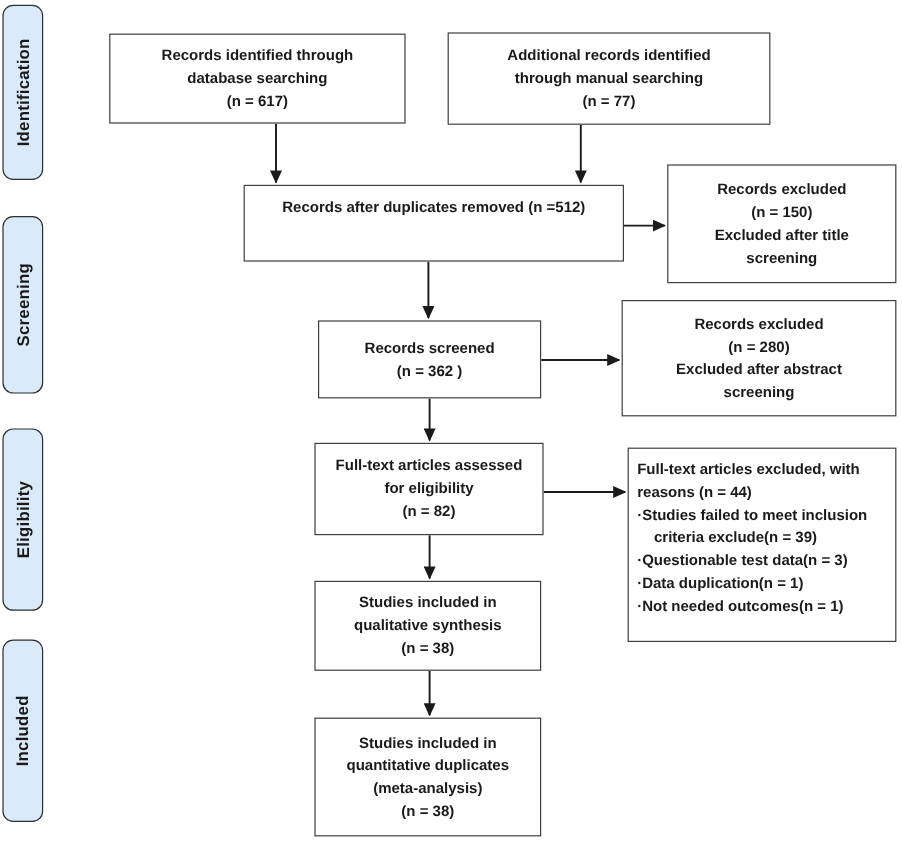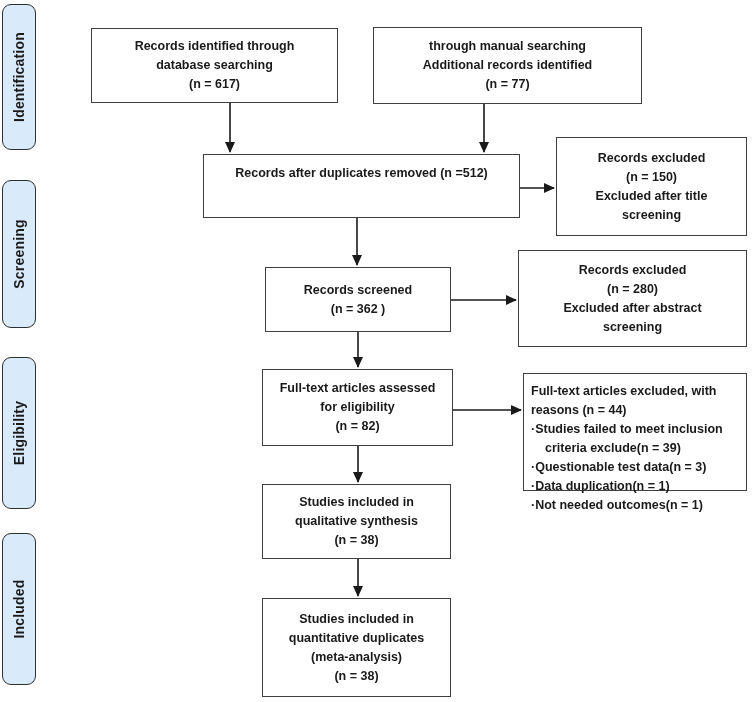--- a/index.html
+++ b/index.html
@@ -113,22 +113,22 @@
     <span class="stage-text">Included</span>
   </div>
 
   <div class="box" style="left:91px; top:28px; width:247px; height:75px;">
     <div class="line">Records identified through</div>
     <div class="line">database searching</div>
     <div class="line">(n = 617)</div>
   </div>
 
   <div class="box" style="left:373px; top:27px; width:269px; height:77px;">
+    <div class="line">Additional records identified</div>
     <div class="line">through manual searching</div>
-    <div class="line">Additional records identified</div>
     <div class="line">(n = 77)</div>
   </div>
 
   <div class="box align-top" style="left:203px; top:154px; width:317px; height:64px;">
     <div class="line">Records after duplicates removed (n =512)</div>
   </div>
 
   <div class="box" style="left:556px; top:137px; width:191px; height:99px;">
     <div class="line">Records excluded</div>
     <div class="line">(n = 150)</div>
@@ -147,21 +147,21 @@
     <div class="line">Excluded after abstract</div>
     <div class="line">screening</div>
   </div>
 
   <div class="box" style="left:262px; top:369px; width:191px; height:77px;">
     <div class="line">Full-text articles assessed</div>
     <div class="line">for eligibility</div>
     <div class="line">(n = 82)</div>
   </div>
 
-  <div class="box align-left" style="left:523px; top:373px; width:224px; height:118px;">
+  <div class="box align-left" style="left:523px; top:373px; width:224px; height:162px;">
     <div class="line">Full-text articles excluded, with reasons (n = 44)</div>
     <div class="line reason">·Studies failed to meet inclusion criteria exclude(n = 39)</div>
     <div class="line reason">·Questionable test data(n = 3)</div>
     <div class="line reason">·Data duplication(n = 1)</div>
     <div class="line reason">·Not needed outcomes(n = 1)</div>
   </div>
 
   <div class="box" style="left:262px; top:484px; width:189px; height:75px;">
     <div class="line">Studies included in</div>
     <div class="line">qualitative synthesis</div>

